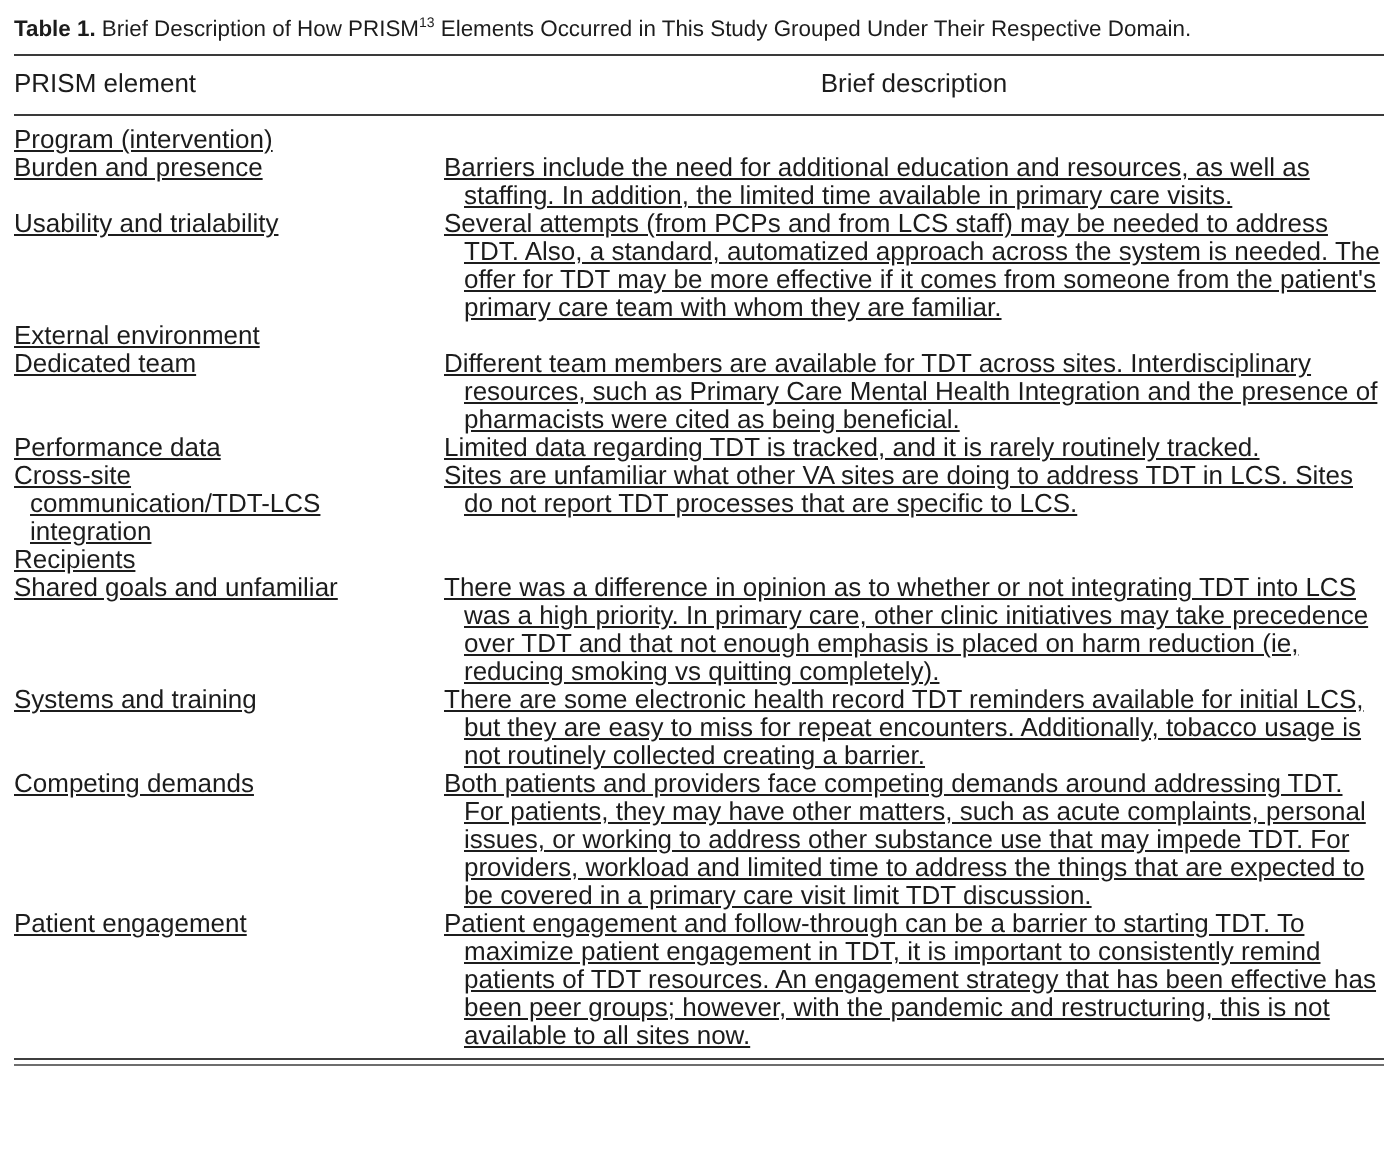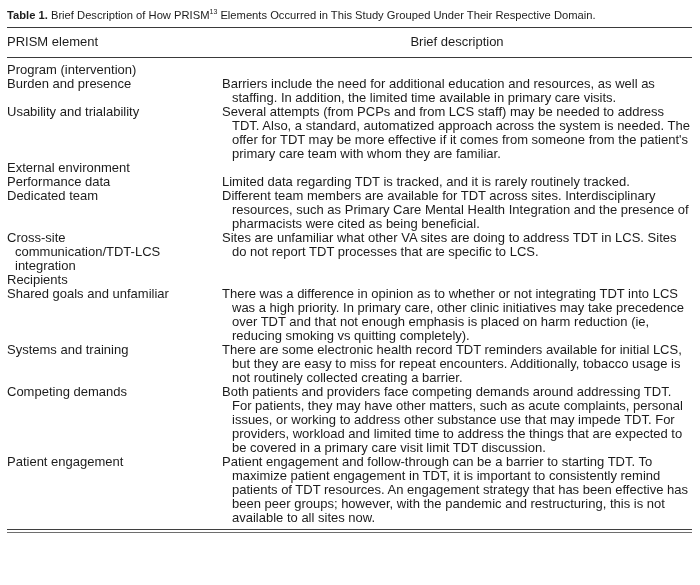--- a/index.html
+++ b/index.html
@@ -47,20 +47,21 @@
     border-top: 1.6px solid #3a3a3a;
     border-bottom: 1px solid #3a3a3a;
     padding: 7px 0 8px 0;
     vertical-align: middle;
   }
   th.th-element { text-align: left; }
   th.th-description { text-align: center; }
   tbody td {
     vertical-align: top;
     padding: 0;
+    text-decoration: underline;
   }
   tbody tr:first-child td { padding-top: 5px; }
   tbody tr:last-child td { padding-bottom: 4px; }
   .element-name {
     width: 172px;
     padding-left: 8px;
     text-indent: -8px;
   }
   td.domain-cell {
     padding-left: 0;
@@ -108,29 +109,29 @@
           <td class="element-cell">
             <div class="element-name">Usability and trialability</div>
           </td>
           <td class="description-cell">Several attempts (from PCPs and from LCS staff) may be needed to address TDT. Also, a standard, automatized approach across the system is needed. The offer for TDT may be more effective if it comes from someone from the patient's primary care team with whom they are familiar.</td>
         </tr>
         <tr>
           <td colspan="2" class="domain-cell">External environment</td>
         </tr>
         <tr>
           <td class="element-cell">
+            <div class="element-name">Dedicated team</div>
+          </td>
+          <td class="description-cell">Different team members are available for TDT across sites. Interdisciplinary resources, such as Primary Care Mental Health Integration and the presence of pharmacists were cited as being beneficial.</td>
+        </tr>
+        <tr>
+          <td class="element-cell">
             <div class="element-name">Performance data</div>
           </td>
           <td class="description-cell">Limited data regarding TDT is tracked, and it is rarely routinely tracked.</td>
-        </tr>
-        <tr>
-          <td class="element-cell">
-            <div class="element-name">Dedicated team</div>
-          </td>
-          <td class="description-cell">Different team members are available for TDT across sites. Interdisciplinary resources, such as Primary Care Mental Health Integration and the presence of pharmacists were cited as being beneficial.</td>
         </tr>
         <tr>
           <td class="element-cell">
             <div class="element-name">Cross-site communication/TDT-LCS integration</div>
           </td>
           <td class="description-cell">Sites are unfamiliar what other VA sites are doing to address TDT in LCS. Sites do not report TDT processes that are specific to LCS.</td>
         </tr>
         <tr>
           <td colspan="2" class="domain-cell">Recipients</td>
         </tr>

